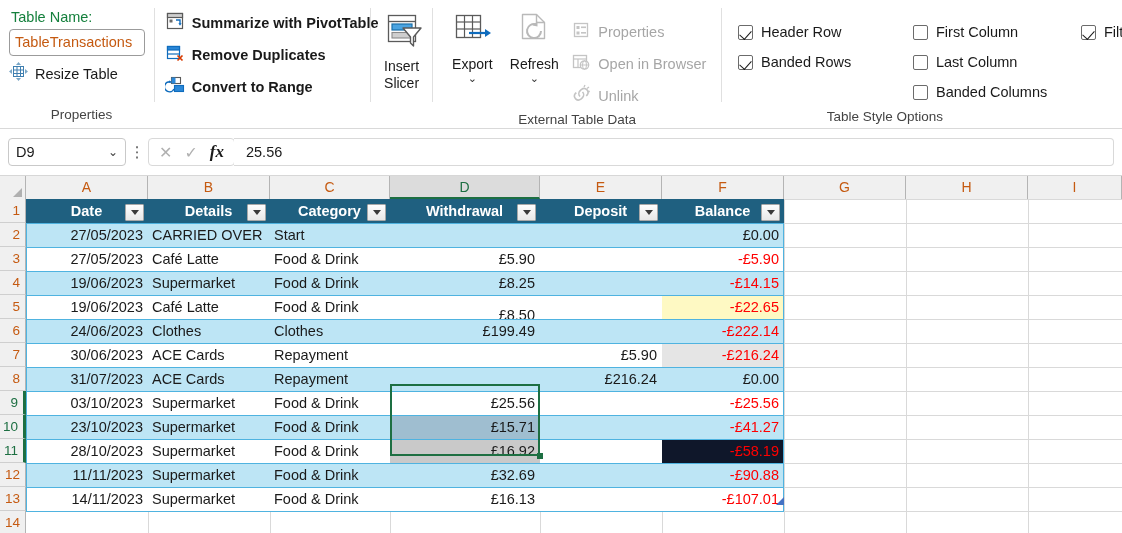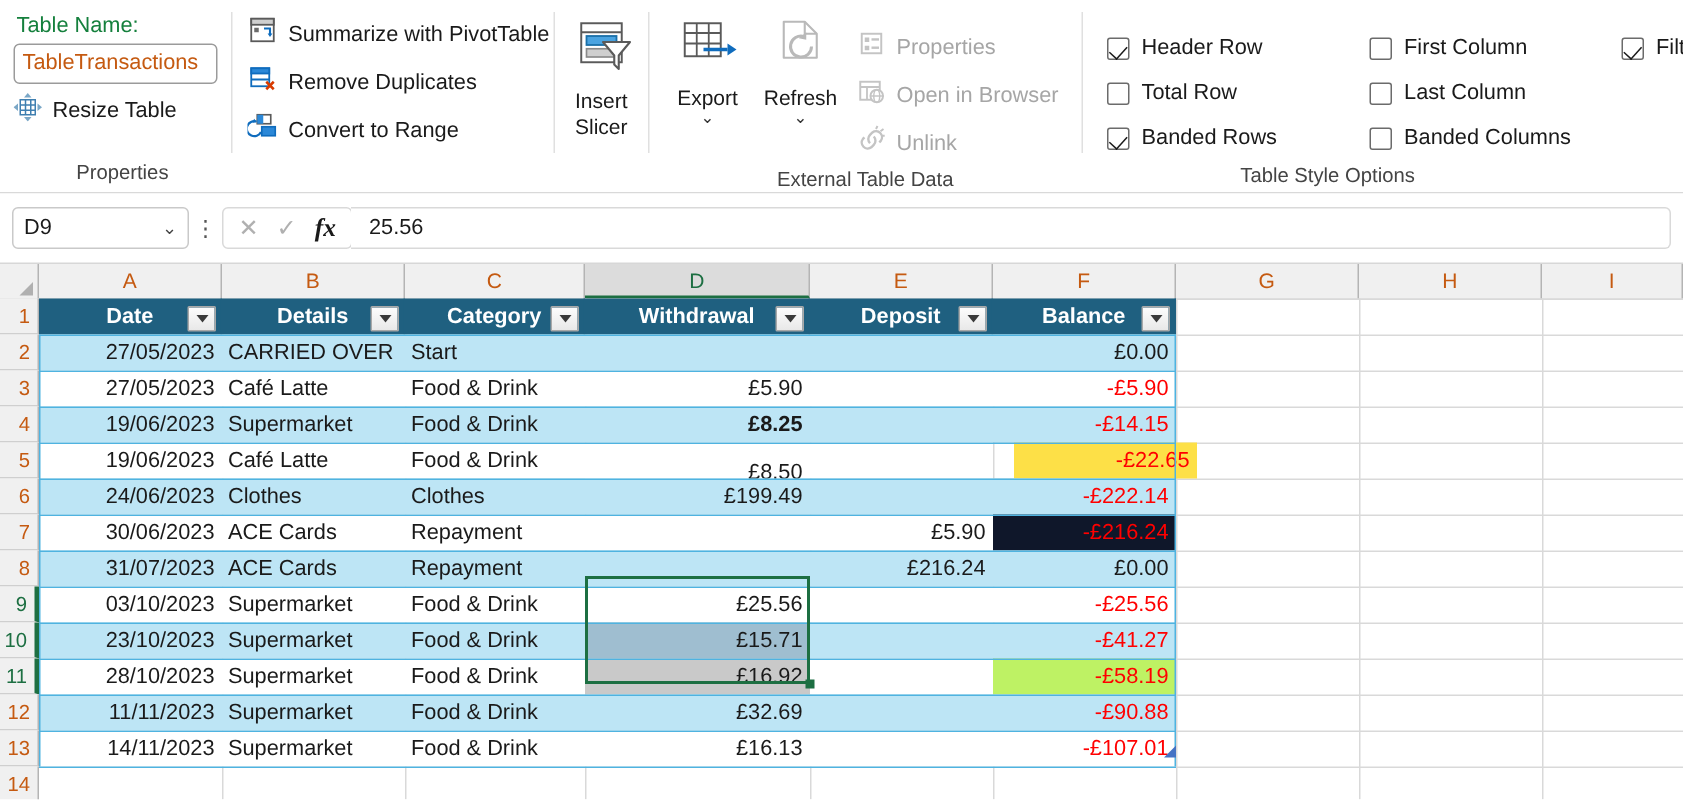--- a/index.html
+++ b/index.html
@@ -161,21 +161,21 @@
             </svg>
           </span>
           <span class="txt">Resize Table</span>
         </div>
       </div>
       <div class="glabel">Properties</div>
     </div>
     <div class="gsep"></div>
 
     <div class="rgroup g-tools">
-      <div class="gbody" style="flex-direction:column; padding-top:6px;">
+      <div class="gbody" style="flex-direction:column; padding-top:6px;font-weight:bold;">
         <div class="rowbtn">
           <span>
             <svg width="20" height="20" viewBox="0 0 20 20">
               <rect x="2.5" y="2.5" width="15" height="15" fill="#fff" stroke="#5a5a5a" stroke-width="1.2"></rect>
               <rect x="2.5" y="2.5" width="15" height="4" fill="#cfcfcf" stroke="#5a5a5a" stroke-width="1.2"></rect>
               <rect x="4.5" y="8.5" width="3" height="3" fill="#6b6b6b"></rect>
               <path d="M11 9 h4 v4" fill="none" stroke="#0f6cbd" stroke-width="1.4"></path>
               <path d="M16.6 12.3 l-1.6 2.4 l-1.6-2.4 z" fill="#0f6cbd"></path>
             </svg>
           </span>
@@ -301,24 +301,20 @@
 
     <div class="rgroup g-tso">
       <div class="gbody">
         <div class="tso-grid">
           <div class="tso-col c1">
             <div class="cbrow">
               <span class="cbox on"></span>
               <span class="cblabel">Header Row</span>
             </div>
             <div class="cbrow">
-              <span class="cbox"></span>
-              <span class="cblabel">Total Row</span>
-            </div>
-            <div class="cbrow">
               <span class="cbox on"></span>
               <span class="cblabel">Banded Rows</span>
             </div>
           </div>
           <div class="tso-col c2">
             <div class="cbrow">
               <span class="cbox"></span>
               <span class="cblabel">First Column</span>
             </div>
             <div class="cbrow">
@@ -474,21 +470,21 @@
         </div>
         <div class="cell r" style="left: 26px; width: 122px; top: 95px; height: 24px; background: rgb(189, 229, 245);">
           <span class="inner">19/06/2023</span>
         </div>
         <div class="cell" style="left: 148px; width: 122px; top: 95px; height: 24px; background: rgb(189, 229, 245);">
           <span class="inner">Supermarket</span>
         </div>
         <div class="cell" style="left: 270px; width: 120px; top: 95px; height: 24px; background: rgb(189, 229, 245);">
           <span class="inner">Food &amp; Drink</span>
         </div>
-        <div class="cell r" style="left: 390px; width: 150px; top: 95px; height: 24px; background: rgb(189, 229, 245); font-weight: bold;">
+        <div class="cell r" style="left: 390px; width: 150px; top: 95px; height: 24px; background: rgb(189, 229, 245);">
           <span class="inner">£8.25</span>
         </div>
         <div class="cell r" style="left: 540px; width: 122px; top: 95px; height: 24px; background: rgb(189, 229, 245);">
           <span class="inner"></span>
         </div>
         <div class="cell r neg" style="left: 662px; width: 122px; top: 95px; height: 24px; background: rgb(189, 229, 245);">
           <span class="inner">-£14.15</span>
         </div>
         <div class="cell r" style="left: 26px; width: 122px; top: 119px; height: 24px; background: rgb(255, 255, 255);">
           <span class="inner">19/06/2023</span>
@@ -498,21 +494,21 @@
         </div>
         <div class="cell" style="left: 270px; width: 120px; top: 119px; height: 24px; background: rgb(255, 255, 255);">
           <span class="inner">Food &amp; Drink</span>
         </div>
         <div class="cell r" style="left: 390px; width: 150px; top: 119px; height: 40px; background: rgb(255, 255, 255);">
           <span class="inner">£8.50</span>
         </div>
         <div class="cell r" style="left: 540px; width: 122px; top: 119px; height: 24px; background: rgb(255, 255, 255);">
           <span class="inner"></span>
         </div>
-        <div class="cell r neg" style="left: 676px; width: 122px; top: 119px; height: 24px; background: #fde047;">
+        <div class="cell r neg" style="left: 662px; width: 122px; top: 119px; height: 24px; background: #fef9c3;">
           <span class="inner">-£22.65</span>
         </div>
         <div class="cell r" style="left: 26px; width: 122px; top: 143px; height: 24px; background: rgb(189, 229, 245);">
           <span class="inner">24/06/2023</span>
         </div>
         <div class="cell" style="left: 148px; width: 122px; top: 143px; height: 24px; background: rgb(189, 229, 245);">
           <span class="inner">Clothes</span>
         </div>
         <div class="cell" style="left: 270px; width: 120px; top: 143px; height: 24px; background: rgb(189, 229, 245);">
           <span class="inner">Clothes</span>
@@ -534,21 +530,21 @@
         </div>
         <div class="cell" style="left: 270px; width: 120px; top: 167px; height: 24px; background: rgb(255, 255, 255);">
           <span class="inner">Repayment</span>
         </div>
         <div class="cell r" style="left: 390px; width: 150px; top: 167px; height: 24px; background: rgb(255, 255, 255);">
           <span class="inner"></span>
         </div>
         <div class="cell r" style="left: 540px; width: 122px; top: 167px; height: 24px; background: rgb(255, 255, 255);">
           <span class="inner">£5.90</span>
         </div>
-        <div class="cell r neg" style="left: 662px; width: 122px; top: 167px; height: 24px; background: #0f172a;">
+        <div class="cell r neg" style="left: 662px; width: 122px; top: 167px; height: 24px; background: #e5e5e5;">
           <span class="inner">-£216.24</span>
         </div>
         <div class="cell r" style="left: 26px; width: 122px; top: 191px; height: 24px; background: rgb(189, 229, 245);">
           <span class="inner">31/07/2023</span>
         </div>
         <div class="cell" style="left: 148px; width: 122px; top: 191px; height: 24px; background: rgb(189, 229, 245);">
           <span class="inner">ACE Cards</span>
         </div>
         <div class="cell" style="left: 270px; width: 120px; top: 191px; height: 24px; background: rgb(189, 229, 245);">
           <span class="inner">Repayment</span>
@@ -606,21 +602,21 @@
         </div>
         <div class="cell" style="left: 270px; width: 120px; top: 263px; height: 24px; background: rgb(255, 255, 255);">
           <span class="inner">Food &amp; Drink</span>
         </div>
         <div class="cell r" style="left: 390px; width: 150px; top: 263px; height: 24px; background: rgb(201, 201, 201);">
           <span class="inner">£16.92</span>
         </div>
         <div class="cell r" style="left: 540px; width: 122px; top: 263px; height: 24px; background: rgb(255, 255, 255);">
           <span class="inner"></span>
         </div>
-        <div class="cell r neg" style="left: 662px; width: 122px; top: 263px; height: 24px; background: #bef264;">
+        <div class="cell r neg" style="left: 662px; width: 122px; top: 263px; height: 24px; background: #0f172a;">
           <span class="inner">-£58.19</span>
         </div>
         <div class="cell r" style="left: 26px; width: 122px; top: 287px; height: 24px; background: rgb(189, 229, 245);">
           <span class="inner">11/11/2023</span>
         </div>
         <div class="cell" style="left: 148px; width: 122px; top: 287px; height: 24px; background: rgb(189, 229, 245);">
           <span class="inner">Supermarket</span>
         </div>
         <div class="cell" style="left: 270px; width: 120px; top: 287px; height: 24px; background: rgb(189, 229, 245);">
           <span class="inner">Food &amp; Drink</span>

